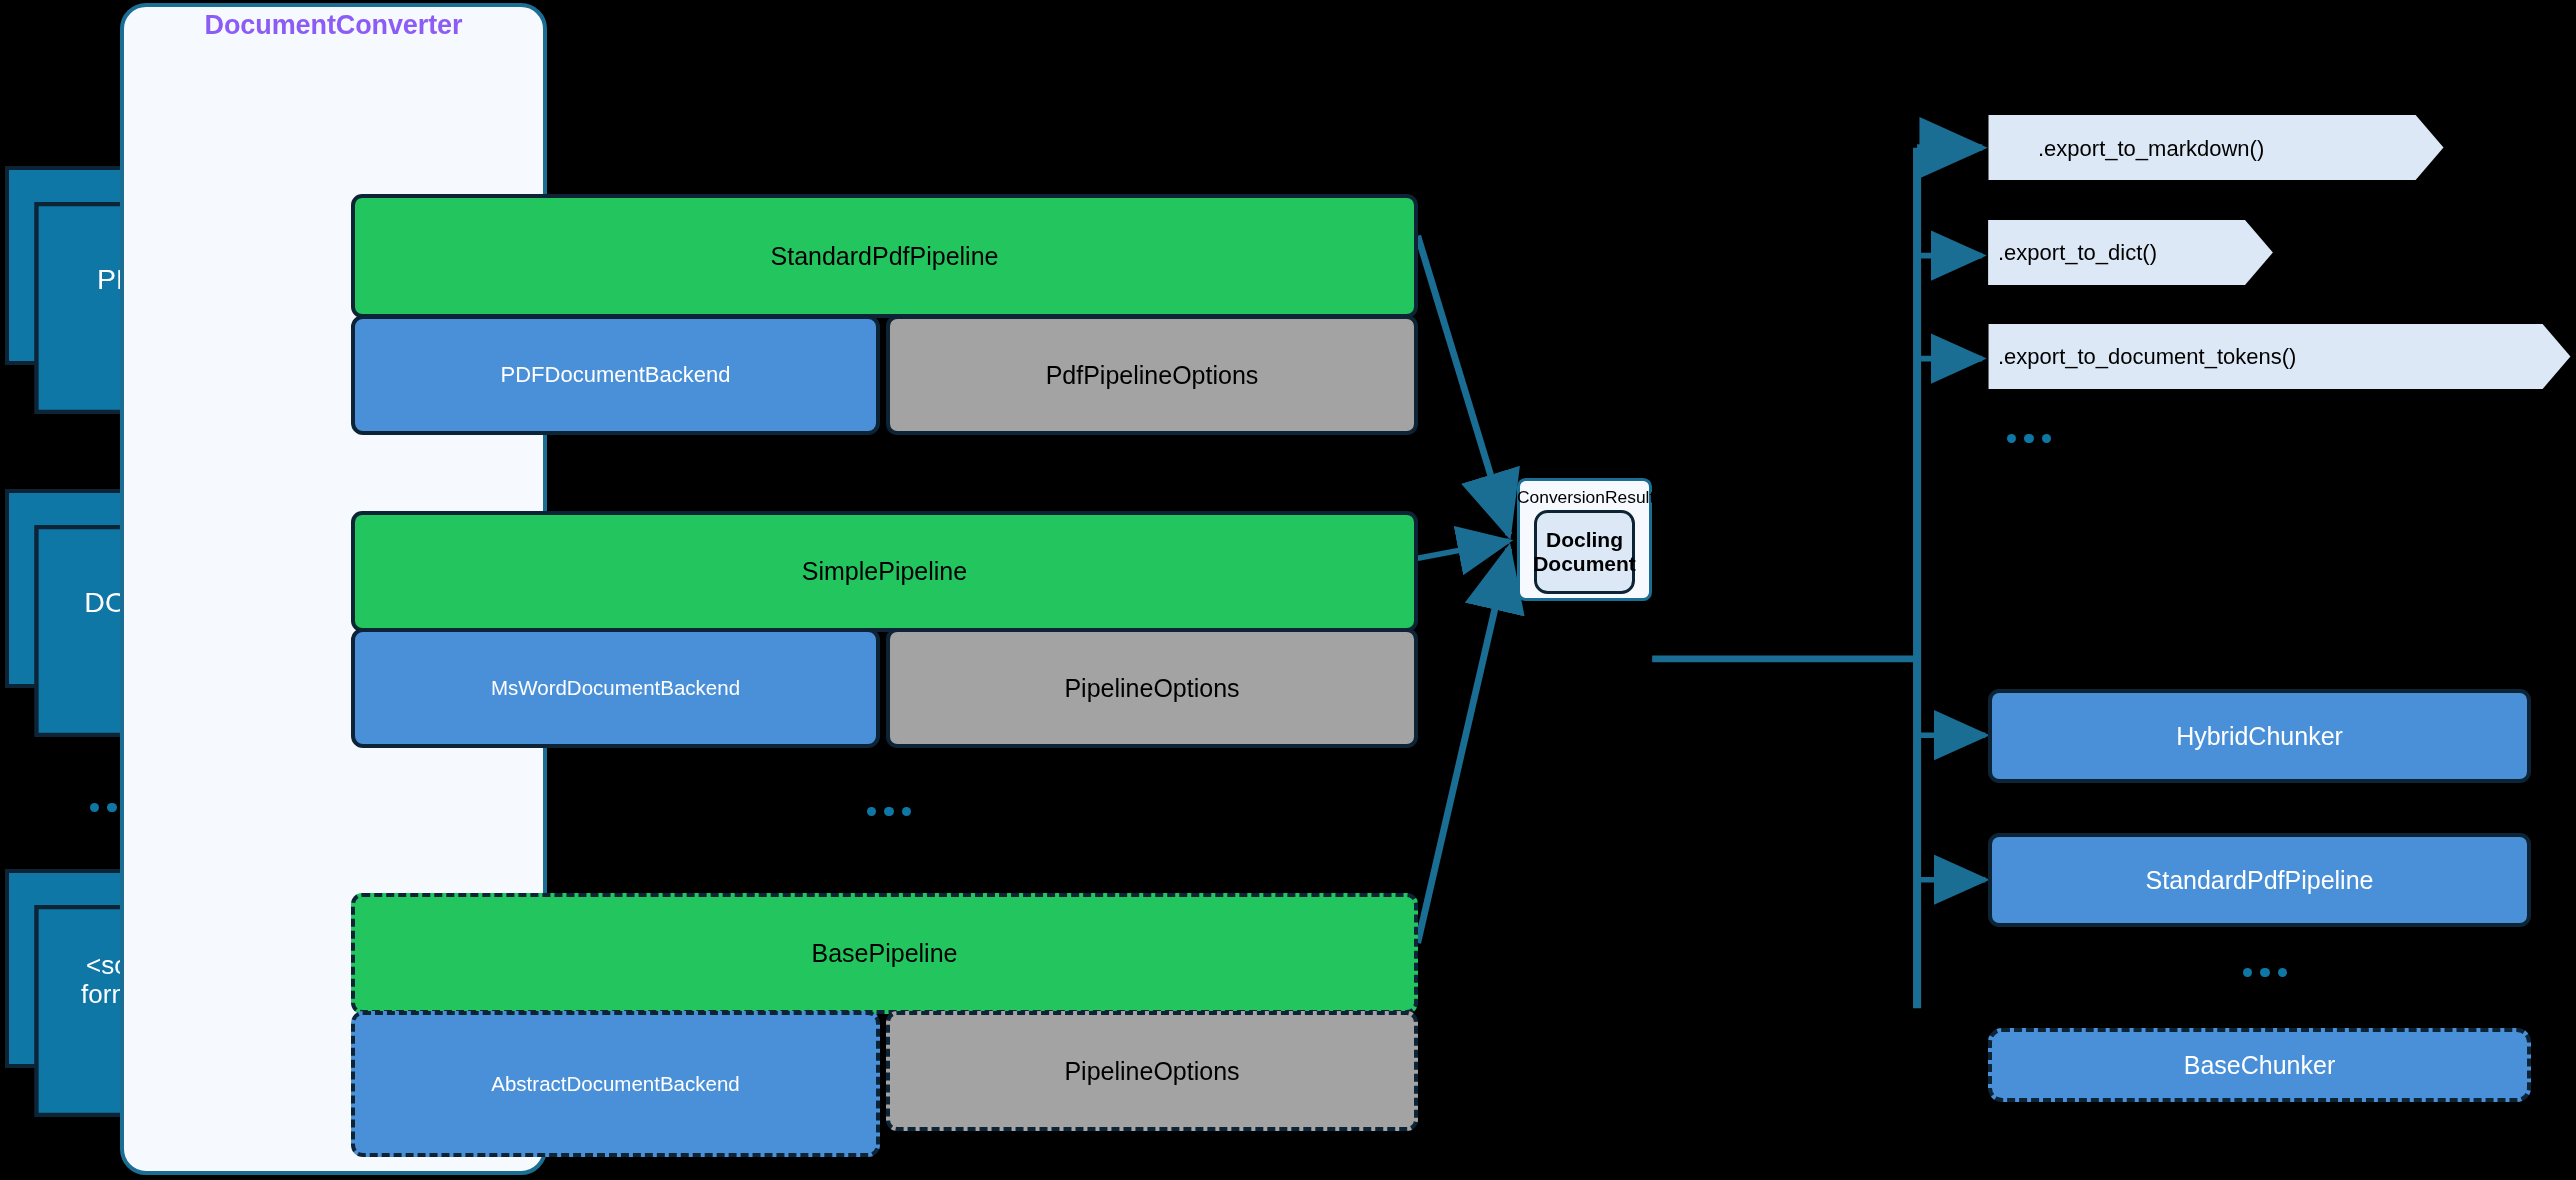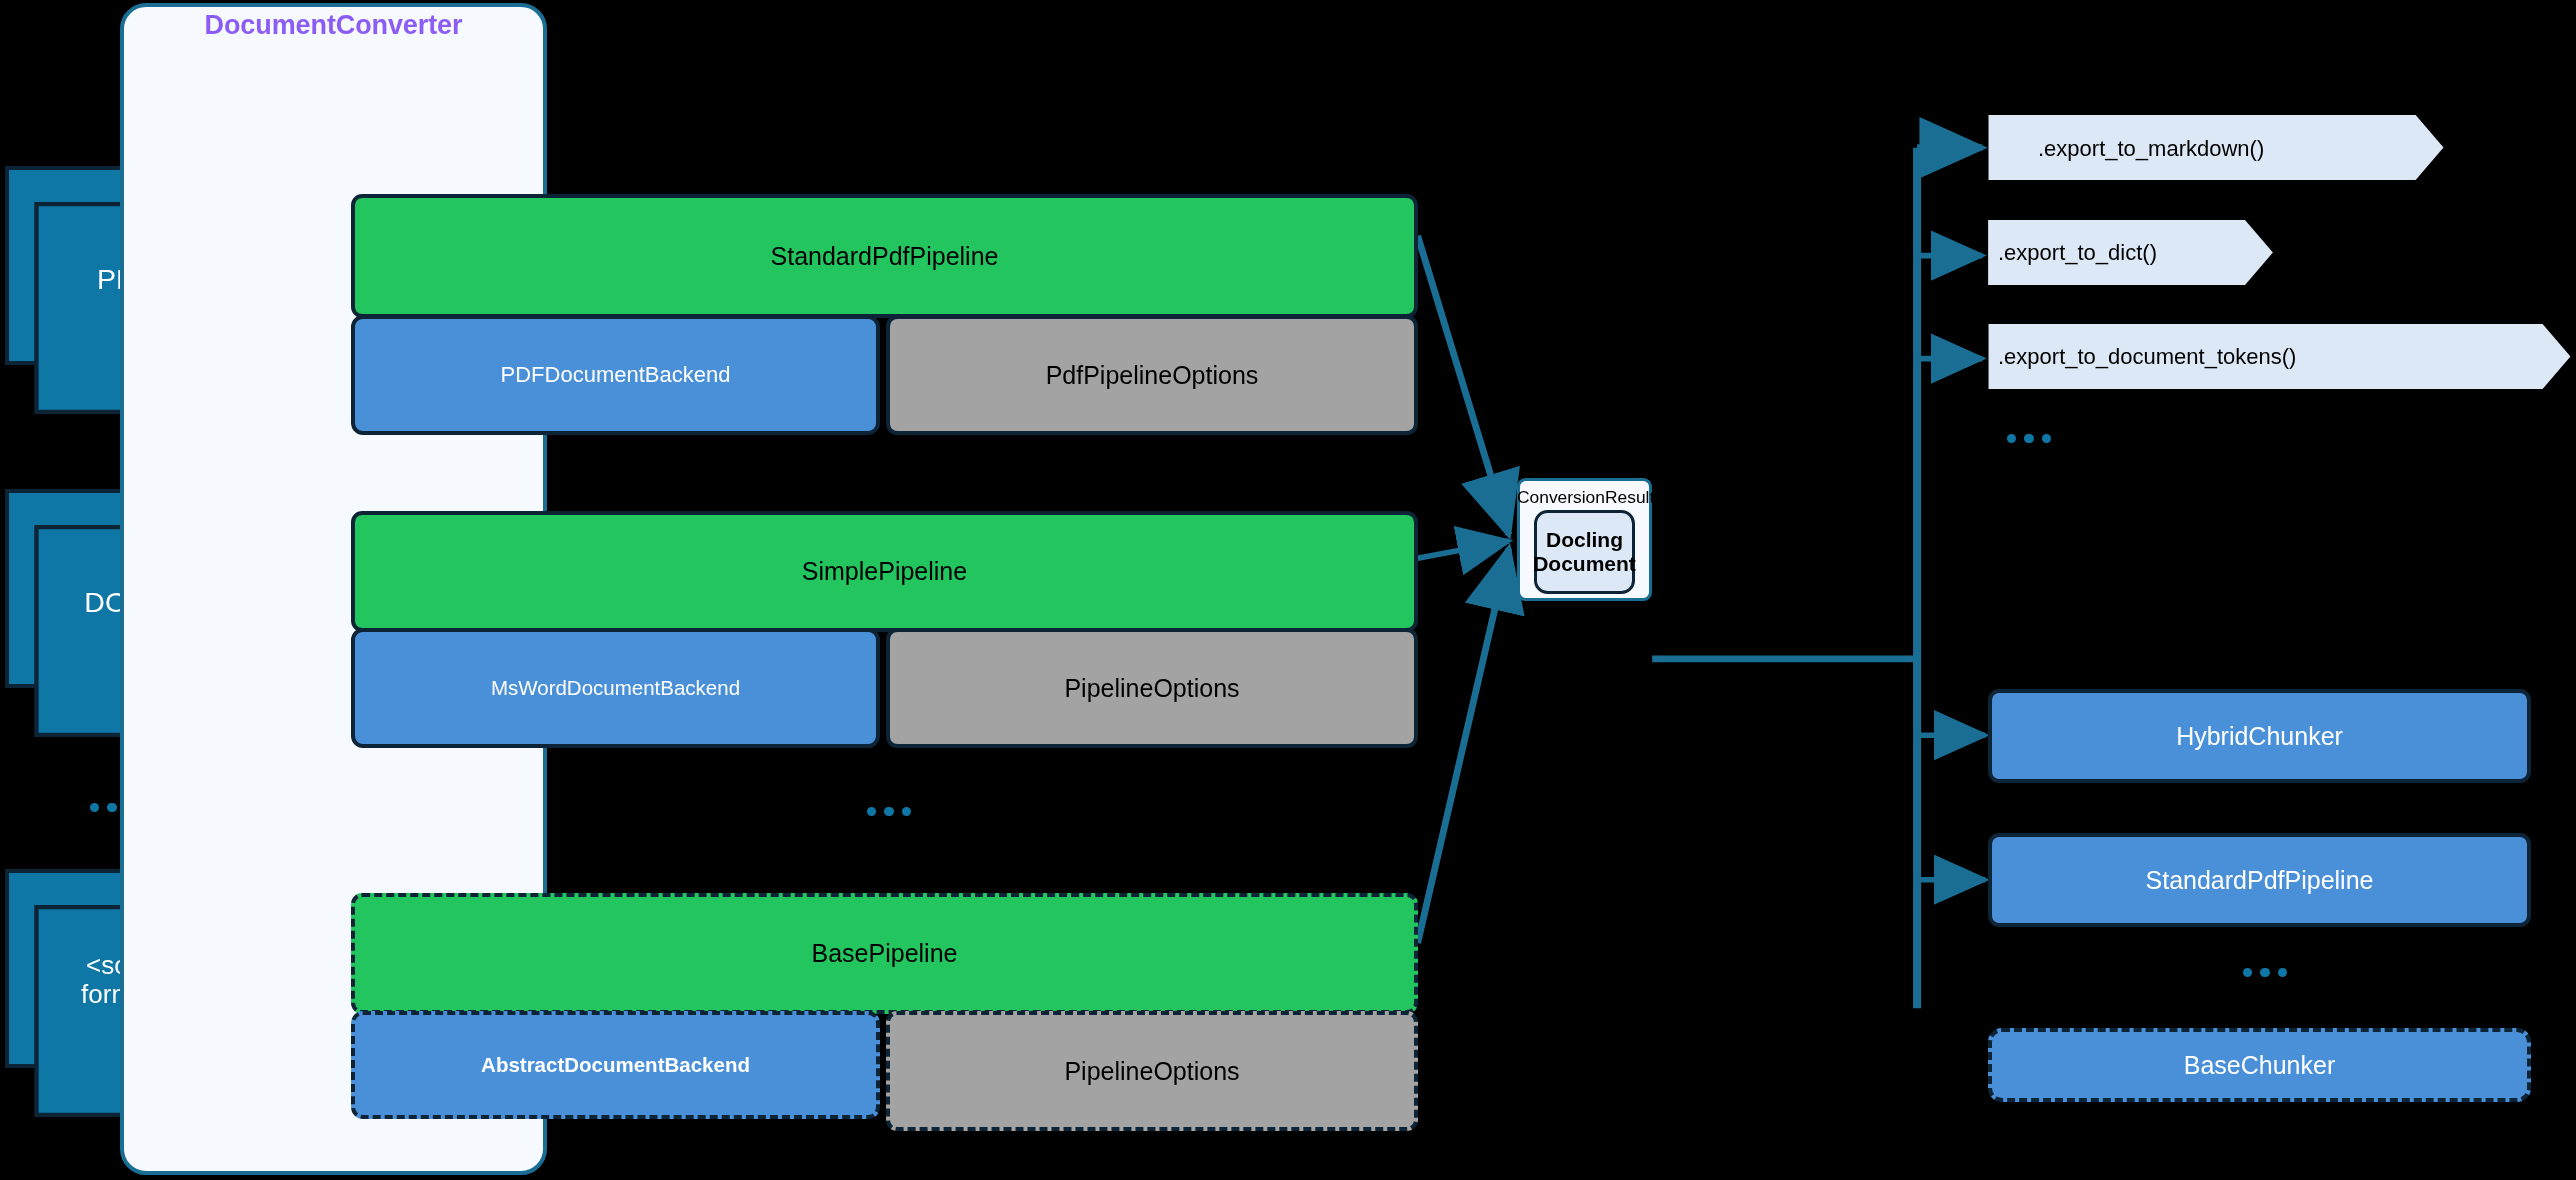--- a/index.html
+++ b/index.html
@@ -215,21 +215,21 @@
   <div class="pipe-backend" style="left:351px;top:628px;width:529px;height:120px;font-size:20.5px;">MsWordDocumentBackend</div>
   <div class="pipe-options" style="left:886px;top:628px;width:532px;height:120px;font-size:25px;">PipelineOptions</div>
 
   <div class="ellipsis" style="left:867px;top:807px;">
     <i></i>
     <i></i>
     <i></i>
   </div>
 
   <div class="pipe-head dashed" style="left:351px;top:893px;width:1067px;height:121px;">BasePipeline</div>
-  <div class="pipe-backend dashed" style="left:351px;top:1011px;width:529px;height:108px;font-size:20.5px;font-weight:bold;">AbstractDocumentBackend</div>
+  <div class="pipe-backend dashed" style="left:351px;top:1011px;width:529px;height:146px;font-size:20.5px;">AbstractDocumentBackend</div>
   <div class="pipe-options dashed" style="left:886px;top:1011px;width:532px;height:120px;font-size:25px;">PipelineOptions</div>
 
   <div id="conversion-result"></div>
   <div id="conversion-result-label">ConversionResult</div>
   <div id="docling-document">Docling
 Document</div>
 
   <div class="abs" style="left:1988px;top:115px;width:456px;height:65px;">
     <svg class="abs" style="left:0;top:0;" width="456" height="65" viewBox="0 0 735 105">
       <path d="M0,0 H690 L735,52.5 L690,105 H0 Z" fill="#dde8f6"></path>

